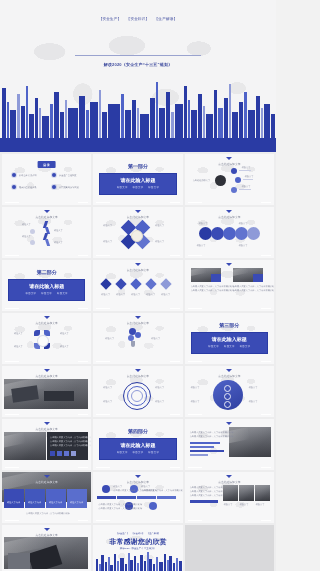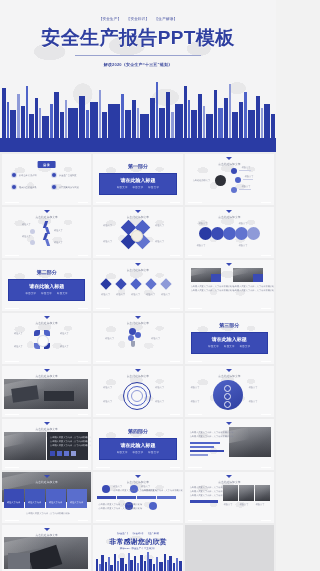--- a/index.html
+++ b/index.html
@@ -150,21 +150,20 @@
 
   <div class="hero">
     <div class="hero-map"></div>
 
     <div class="hero-tags">
       <span>【安全生产】</span>
       <span>【安全标识】</span>
       <span>【生产解读】</span>
     </div>
 
-    <div class="hero-title">安全生产报告PPT模板</div>
     <div class="hero-rule"></div>
     <div class="hero-sub">解读2020《安全生产“十三五”规划》</div>
 
     <div class="skyline">
       <div class="band"></div>
 
       <div class="tower" style="left:2px;bottom:14px;width:4px;height:50px;"></div>
       <div class="tower lt" style="left:7px;bottom:14px;width:2px;height:36px;"></div>
       <div class="tower" style="left:10px;bottom:14px;width:6px;height:28px;"></div>
       <div class="tower pale" style="left:17px;bottom:14px;width:3px;height:44px;"></div>

